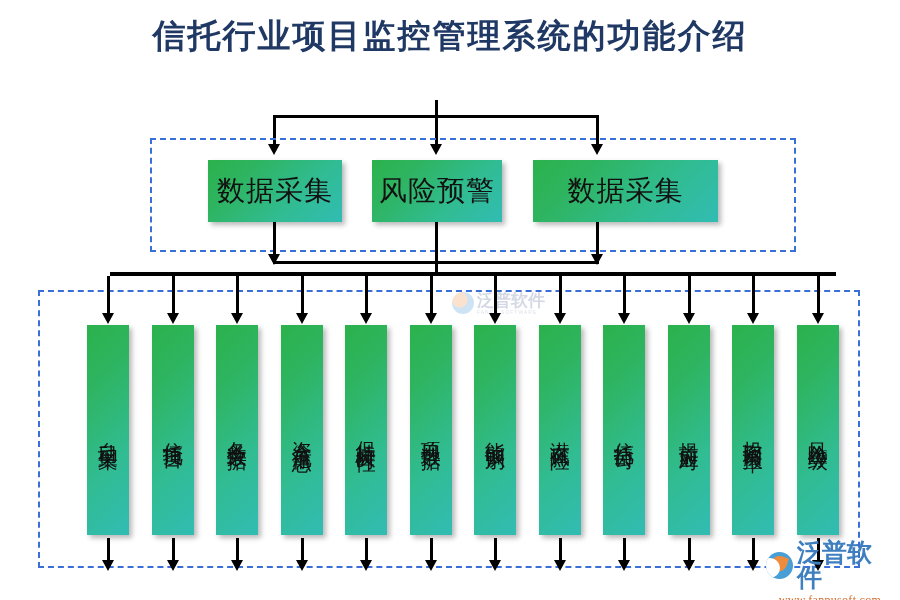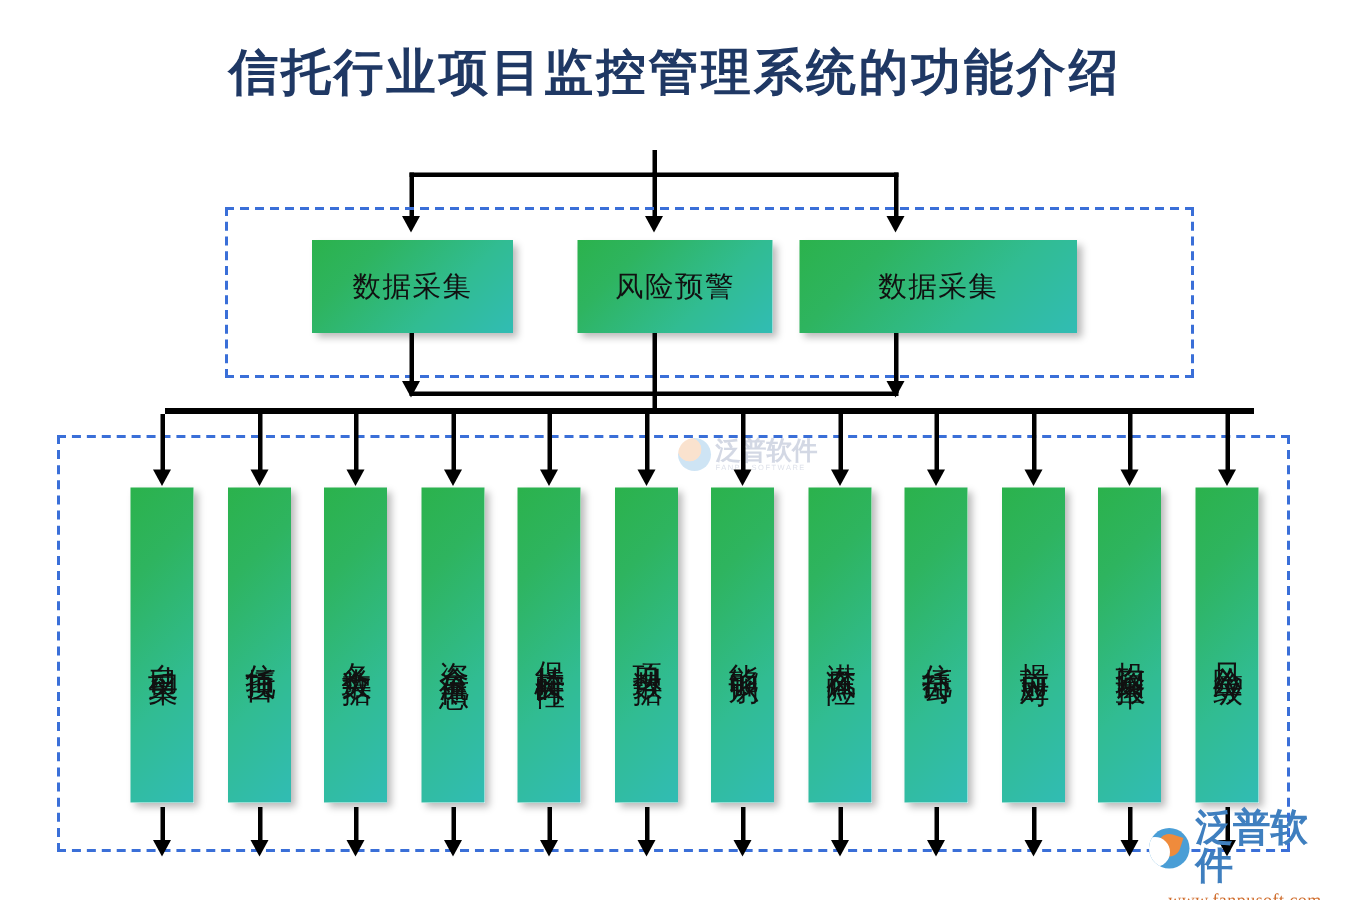--- a/index.html
+++ b/index.html
@@ -16,21 +16,21 @@
   #stage {
     position: relative;
     width: 900px;
     height: 600px;
   }
 
   
   .page-title {
     position: absolute;
     left: 0;
-    top: 26px;
+    top: 14px;
     width: 900px;
     text-align: center;
     font-size: 33px;
     font-weight: bold;
     letter-spacing: 2px;
     color: #1f3864;
     font-family: "Liberation Serif", "DejaVu Serif", serif;
     white-space: nowrap;
   }
 
@@ -59,21 +59,21 @@
     position: absolute;
     box-sizing: border-box;
     background: linear-gradient(135deg, #2bb24c 0%, #2eb45f 25%, #31bc92 65%, #31bcb4 100%);
     box-shadow: 3px 3px 5px rgba(0,0,0,0.28);
     color: #111111;
     display: flex;
     align-items: center;
     justify-content: center;
   }
   .node-box.top {
-    font-size: 19px;
+    font-size: 28px;
     letter-spacing: 1px;
     white-space: nowrap;
   }
   .node-box.leaf {
     writing-mode: vertical-rl;
     text-orientation: upright;
     font-size: 20px;
     line-height: 1.22;
     letter-spacing: 3px;
     padding-top: 4px;
@@ -221,21 +221,21 @@
   <div class="arrow-down" style="left:430px; top:144px;"></div>
 
   <div class="vline" style="left:596px; top:115px; height:29px;"></div>
   <div class="arrow-down" style="left:591px; top:144px;"></div>
 
   <div class="dashed-group" id="group-top"></div>
 
   <div class="node-box top" style="left:208px; top:160px; width:134px; height:62px;">
     <span>数据采集</span>
   </div>
-  <div class="node-box top" style="left:385px; top:160px; width:130px; height:62px;">
+  <div class="node-box top" style="left:372px; top:160px; width:130px; height:62px;">
     <span>风险预警</span>
   </div>
   <div class="node-box top" style="left:533px; top:160px; width:185px; height:62px;">
     <span>数据采集</span>
   </div>
 
   <div class="vline" style="left:273px; top:222px; height:40px;"></div>
   <div class="vline" style="left:435px; top:222px; height:50px;"></div>
   <div class="vline" style="left:596px; top:222px; height:40px;"></div>
 

